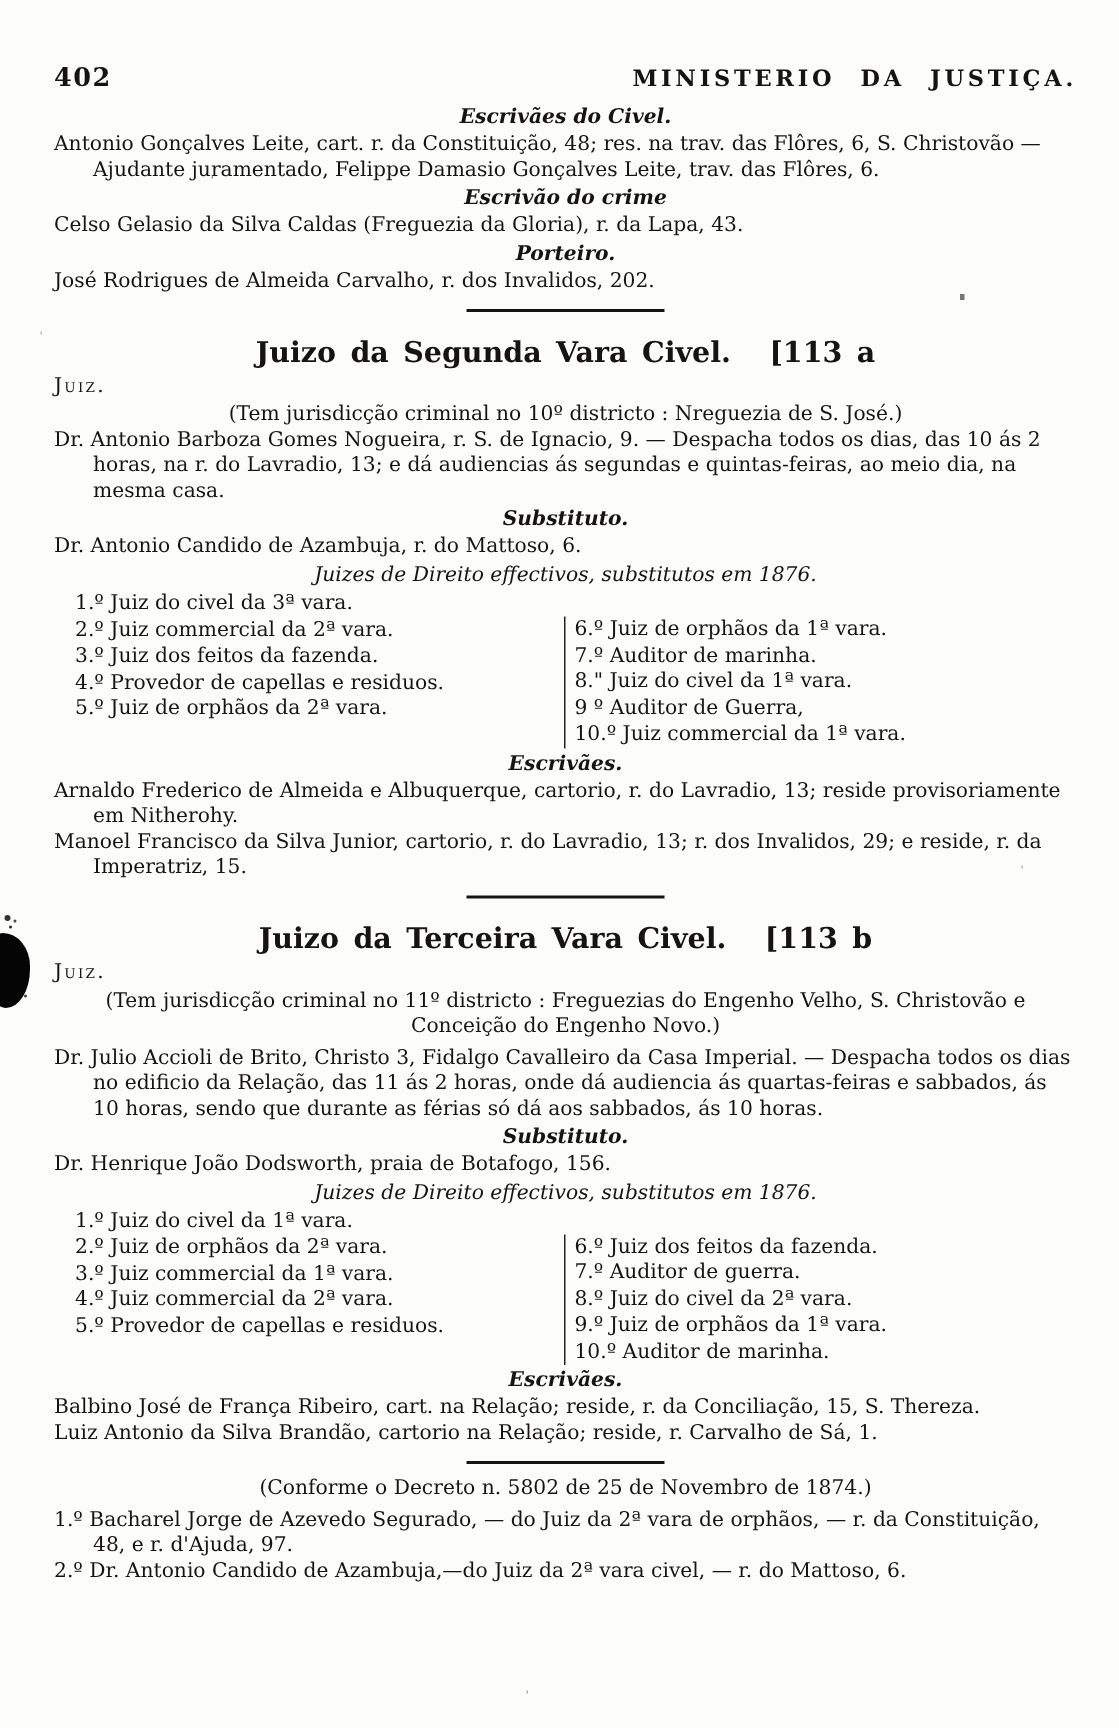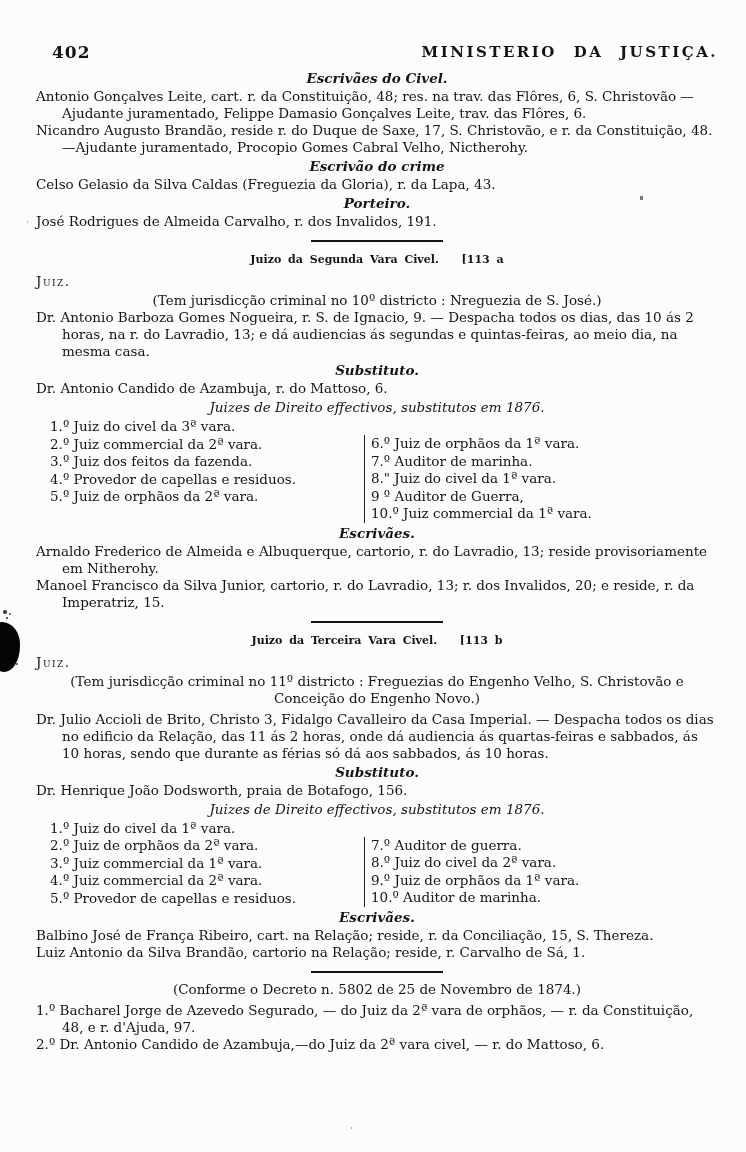--- a/index.html
+++ b/index.html
@@ -9,31 +9,31 @@
     margin:0 auto;
     background:#fcfcfa;
     color:#151412;
     font-family:"DejaVu Serif","Liberation Serif",serif;
     font-size:13.5px;line-height:17px;
     box-sizing:border-box;
     padding:44px 28px 0 36px;
     overflow:hidden;
   }
   .pagehead{position:relative;height:24px;margin-bottom:2px;}
-  .pagenum{position:absolute;left:16px;top:0;font-weight:bold;font-size:17px;letter-spacing:1px;}
+  .pagenum{position:absolute;left:0;top:0;font-weight:bold;font-size:17px;letter-spacing:1px;}
   .doctitle{text-align:right;font-weight:bold;font-size:15px;letter-spacing:2.5px;word-spacing:9px;}
   .subhead{text-align:center;font-style:italic;font-weight:bold;margin:2px 0 1px;}
   .subhead.light{font-weight:normal;}
   .smallcaps{text-align:left;font-variant:small-caps;letter-spacing:1.5px;margin:5px 0 2px;}
   .entry{padding-left:26px;text-indent:-26px;}
   .center{text-align:center;}
-  .h2{text-align:center;font-weight:bold;font-size:11px;margin:9px 0 3px;word-spacing:3px;}
+  .h2{text-align:center;font-weight:bold;font-size:19px;margin:19px 0 3px;word-spacing:3px;}
   .h2 .ref{margin-left:16px;}
   .rule{width:132px;border-top:2.5px solid #141414;margin:10px auto 8px;}
-  .cols{display:flex;margin:2px 0 2px 14px;line-height:17.5px;}
+  .cols{display:flex;margin:2px 0 2px 14px;line-height:17.5px;gap:12px;}
   .col-l{width:47%;}
   .col-r{flex:1;border-left:1.5px solid #222;padding-left:6px;margin-top:17px;}
   .gap-s{margin-top:4px;}
   .ink-smudge{
     position:absolute;left:-7px;top:622px;width:27px;height:50px;
     background:#050505;
     border-radius:45% 90% 80% 55% / 35% 60% 70% 45%;
   }
   .ink-smudge::before{
     content:"";position:absolute;left:10px;top:-12px;width:4px;height:4px;border-radius:50%;
@@ -55,27 +55,26 @@
   <div class="specks"></div>
   <div class="ink-smudge"></div>
 
   <div class="pagehead">
     <span class="pagenum">402</span>
     <div class="doctitle">MINISTERIO DA JUSTIÇA.</div>
   </div>
 
   <div class="subhead">Escrivães do Civel.</div>
   <div class="entry">Antonio Gonçalves Leite, cart. r. da Constituição, 48; res. na trav. das Flôres, 6, S. Christovão —Ajudante juramentado, Felippe Damasio Gonçalves Leite, trav. das Flôres, 6.</div>
-  <div class="entry">Nicandro Augusto Brandão, reside r. do Duque de Saxe, 17, S. Christovão, e r. da Constituição, 48.—Ajudante juramentado, Procopio Gomes Cabral Velho, Nictherohy.</div>
 
   <div class="subhead">Escrivão do crime</div>
   <div class="entry">Celso Gelasio da Silva Caldas (Freguezia da Gloria), r. da Lapa, 43.</div>
 
   <div class="subhead">Porteiro.</div>
-  <div class="entry">José Rodrigues de Almeida Carvalho, r. dos Invalidos, 191.</div>
+  <div class="entry">José Rodrigues de Almeida Carvalho, r. dos Invalidos, 202.</div>
 
   <div class="rule"></div>
 
   <div class="h2">
     <span>Juizo da Segunda Vara Civel.</span>
     <span class="ref">[113 a</span>
   </div>
   <div class="smallcaps">Juiz.</div>
   <div class="center">(Tem jurisdicção criminal no 10º districto : Nreguezia de S. José.)</div>
   <div class="entry">Dr. Antonio Barboza Gomes Nogueira, r. S. de Ignacio, 9. — Despacha todos os dias, das 10 ás 2 horas, na r. do Lavradio, 13; e dá audiencias ás segundas e quintas-feiras, ao meio dia, na mesma casa.</div>
@@ -93,21 +92,21 @@
     <div class="col-r">
       <div>6.º Juiz de orphãos da 1ª vara.</div>
       <div>7.º Auditor de marinha.</div>
       <div>8." Juiz do civel da 1ª vara.</div>
       <div>9 º Auditor de Guerra,</div>
       <div>10.º Juiz commercial da 1ª vara.</div>
     </div>
   </div>
   <div class="subhead">Escrivães.</div>
   <div class="entry">Arnaldo Frederico de Almeida e Albuquerque, cartorio, r. do Lavradio, 13; reside provisoriamente em Nitherohy.</div>
-  <div class="entry">Manoel Francisco da Silva Junior, cartorio, r. do Lavradio, 13; r. dos Invalidos, 20; e reside, r. da Imperatriz, 15.</div>
+  <div class="entry">Manoel Francisco da Silva Junior, cartorio, r. do Lavradio, 13; r. dos Invalidos, 29; e reside, r. da Imperatriz, 15.</div>
 
   <div class="rule"></div>
 
   <div class="h2">
     <span>Juizo da Terceira Vara Civel.</span>
     <span class="ref">[113 b</span>
   </div>
   <div class="smallcaps">Juiz.</div>
   <div class="center">(Tem jurisdicção criminal no 11º districto : Freguezias do Engenho Velho, S. Christovão e Conceição do Engenho Novo.)</div>
   <div class="entry gap-s">Dr. Julio Accioli de Brito, Christo 3, Fidalgo Cavalleiro da Casa Imperial. — Despacha todos os dias no edificio da Relação, das 11 ás 2 horas, onde dá audiencia ás quartas-feiras e sabbados, ás 10 horas, sendo que durante as férias só dá aos sabbados, ás 10 horas.</div>
@@ -116,20 +115,21 @@
   <div class="subhead light">Juizes de Direito effectivos, substitutos em 1876.</div>
   <div class="cols">
     <div class="col-l">
       <div>1.º Juiz do civel da 1ª vara.</div>
       <div>2.º Juiz de orphãos da 2ª vara.</div>
       <div>3.º Juiz commercial da 1ª vara.</div>
       <div>4.º Juiz commercial da 2ª vara.</div>
       <div>5.º Provedor de capellas e residuos.</div>
     </div>
     <div class="col-r">
+      <div>6.º Juiz dos feitos da fazenda.</div>
       <div>7.º Auditor de guerra.</div>
       <div>8.º Juiz do civel da 2ª vara.</div>
       <div>9.º Juiz de orphãos da 1ª vara.</div>
       <div>10.º Auditor de marinha.</div>
     </div>
   </div>
   <div class="subhead">Escrivães.</div>
   <div class="entry">Balbino José de França Ribeiro, cart. na Relação; reside, r. da Conciliação, 15, S. Thereza.</div>
   <div class="entry">Luiz Antonio da Silva Brandão, cartorio na Relação; reside, r. Carvalho de Sá, 1.</div>
 

